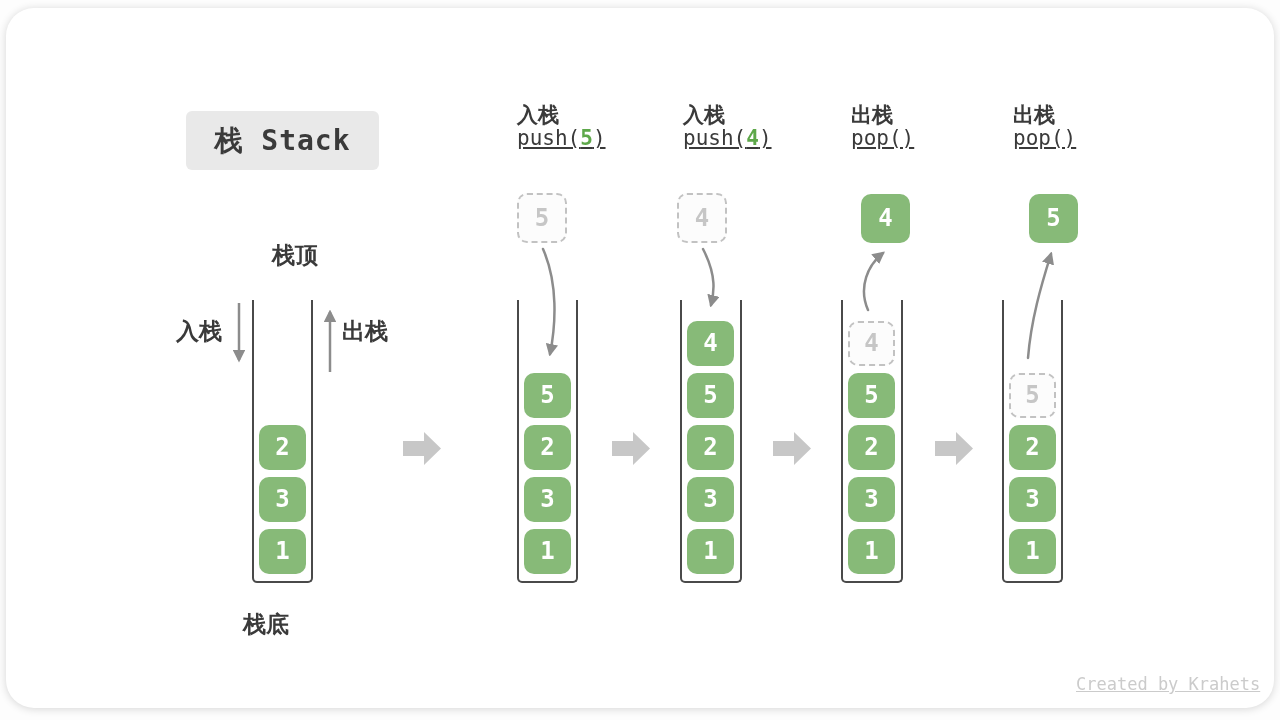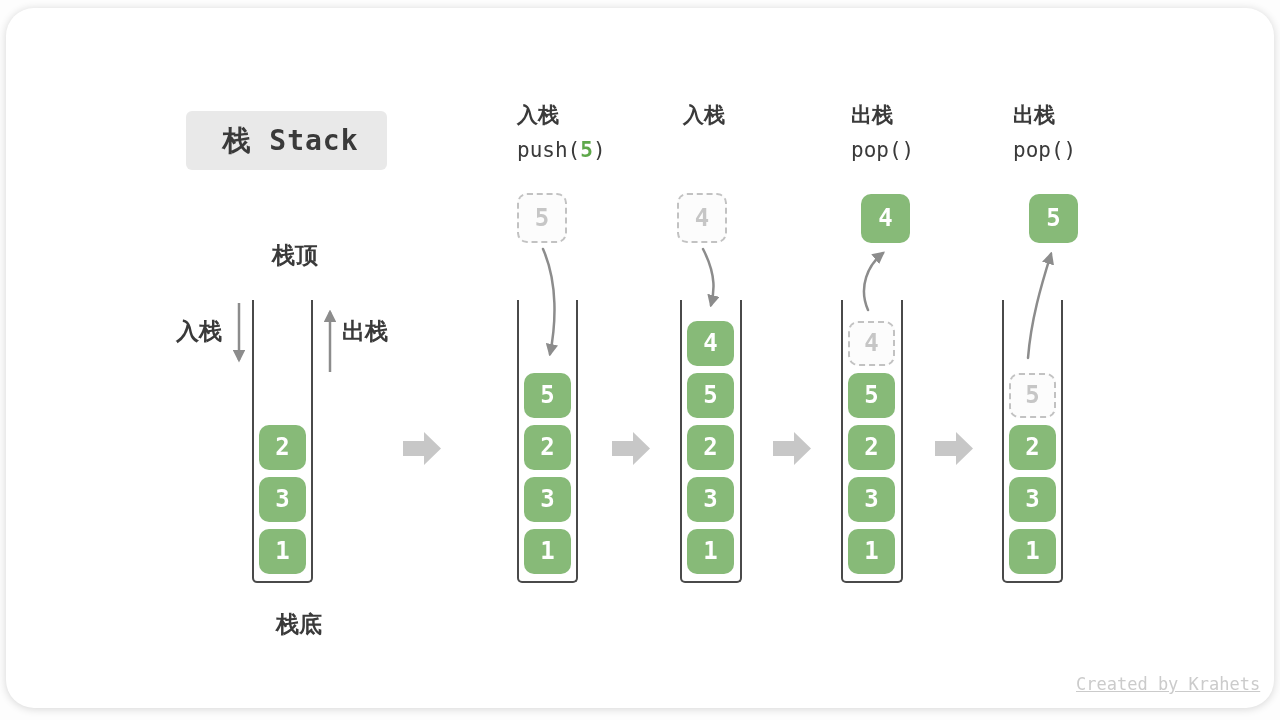--- a/index.html
+++ b/index.html
@@ -9,26 +9,26 @@
     --title-bg:#e9e9e9; --watermark:#cbcbcb; --container-border:#4a4a4a;
   }
   html,body{margin:0;padding:0;background:#fdfdfd;}
   #stage{position:relative;width:1280px;height:720px;overflow:hidden;
          font-family:"DejaVu Sans",sans-serif;}
   .card{position:absolute;left:6px;top:8px;width:1268px;height:700px;
         background:#fff;border-radius:28px;box-shadow:0 1px 9px rgba(0,0,0,.16);}
   .abs{position:absolute;}
   .title-badge{left:186px;top:111px;width:193px;height:59px;background:var(--title-bg);
         border-radius:6px;color:var(--ink);text-align:center;
-        font:bold 28px/59px "DejaVu Sans Mono",monospace;letter-spacing:1px;padding-left:8px;}
+        font:bold 28px/59px "DejaVu Sans Mono",monospace;letter-spacing:1px;}
   .side-label{color:var(--ink);font:bold 23px/1.1 "DejaVu Sans",sans-serif;}
   .hdr{top:104px;width:160px;}
   .hdr .op{color:var(--ink);font:bold 21px/1.1 "DejaVu Sans",sans-serif;}
-  .hdr .code{margin-top:12px;color:var(--ink);
-        font:normal 21px/1.1 "DejaVu Sans Mono",monospace;}
+  .hdr .code{color:var(--ink);
+        font:normal 21px/1.1 "DejaVu Sans Mono",monospace;text-decoration:underline;}
   .hdr .code .arg{color:var(--green-accent);font-weight:bold;}
   .stack{top:300px;height:283px;box-sizing:border-box;background:#fff;
         border:2px solid var(--container-border);border-top:none;
         border-radius:0 0 5px 5px;}
   .blk{position:absolute;left:5px;width:47px;height:45px;box-sizing:border-box;
         border-radius:10px;background:var(--green);color:#fff;text-align:center;
         font:bold 24px/45px "DejaVu Sans Mono",monospace;}
   .blk.ghost{background:#fcfcfc;border:2px dashed var(--ghost-border);
         color:var(--ghost-text);font:bold 24px/41px "DejaVu Sans Mono",monospace;}
   .s0{bottom:7px}.s1{bottom:59px}.s2{bottom:111px}.s3{bottom:163px}.s4{bottom:215px}
@@ -49,32 +49,33 @@
   <div class="card"></div>
 
   <div class="abs title-badge">栈 Stack</div>
 
   <div class="abs hdr" style="left:517px">
     <div class="op">入栈</div>
     <div class="code"><span>push(</span><span class="arg">5</span><span>)</span></div>
   </div>
   <div class="abs hdr" style="left:683px">
     <div class="op">入栈</div>
+    <div class="code"><span>push(</span><span class="arg">4</span><span>)</span></div>
   </div>
   <div class="abs hdr" style="left:851px">
     <div class="op">出栈</div>
     <div class="code"><span>pop()</span><span class="arg"></span><span></span></div>
   </div>
   <div class="abs hdr" style="left:1013px">
     <div class="op">出栈</div>
     <div class="code"><span>pop()</span><span class="arg"></span><span></span></div>
   </div>
 
   <div class="abs side-label" style="left:247px;top:243px;width:71px;text-align:right">栈顶</div>
-  <div class="abs side-label" style="left:251px;top:612px;width:71px;text-align:right">栈底</div>
+  <div class="abs side-label" style="left:243px;top:612px;width:71px;text-align:left">栈底</div>
   <div class="abs side-label" style="left:176px;top:319px">入栈</div>
   <div class="abs side-label" style="left:342px;top:319px">出栈</div>
 
   <div class="abs float-box float-ghost" style="left:517px;top:193px">5</div>
   <div class="abs float-box float-ghost" style="left:677px;top:193px">4</div>
   <div class="abs float-box float-green" style="left:861px;top:194px">4</div>
   <div class="abs float-box float-green" style="left:1029px;top:194px">5</div>
 
   <div class="abs stack" style="left:252px;width:61px">
     <div class="blk s2">2</div>

